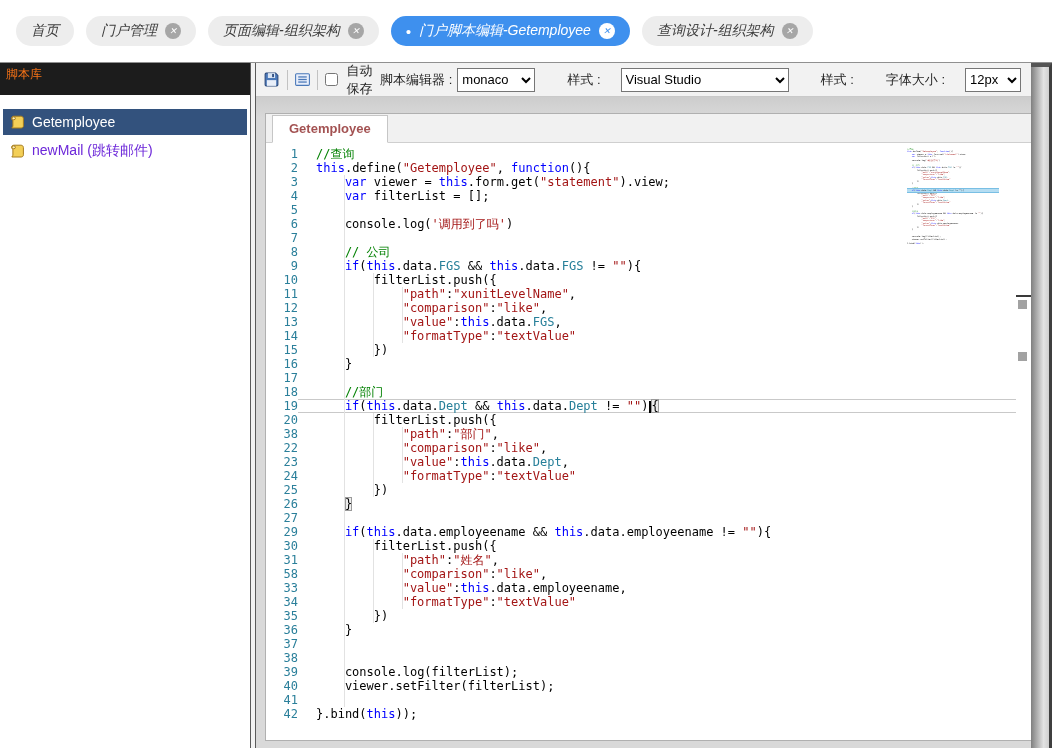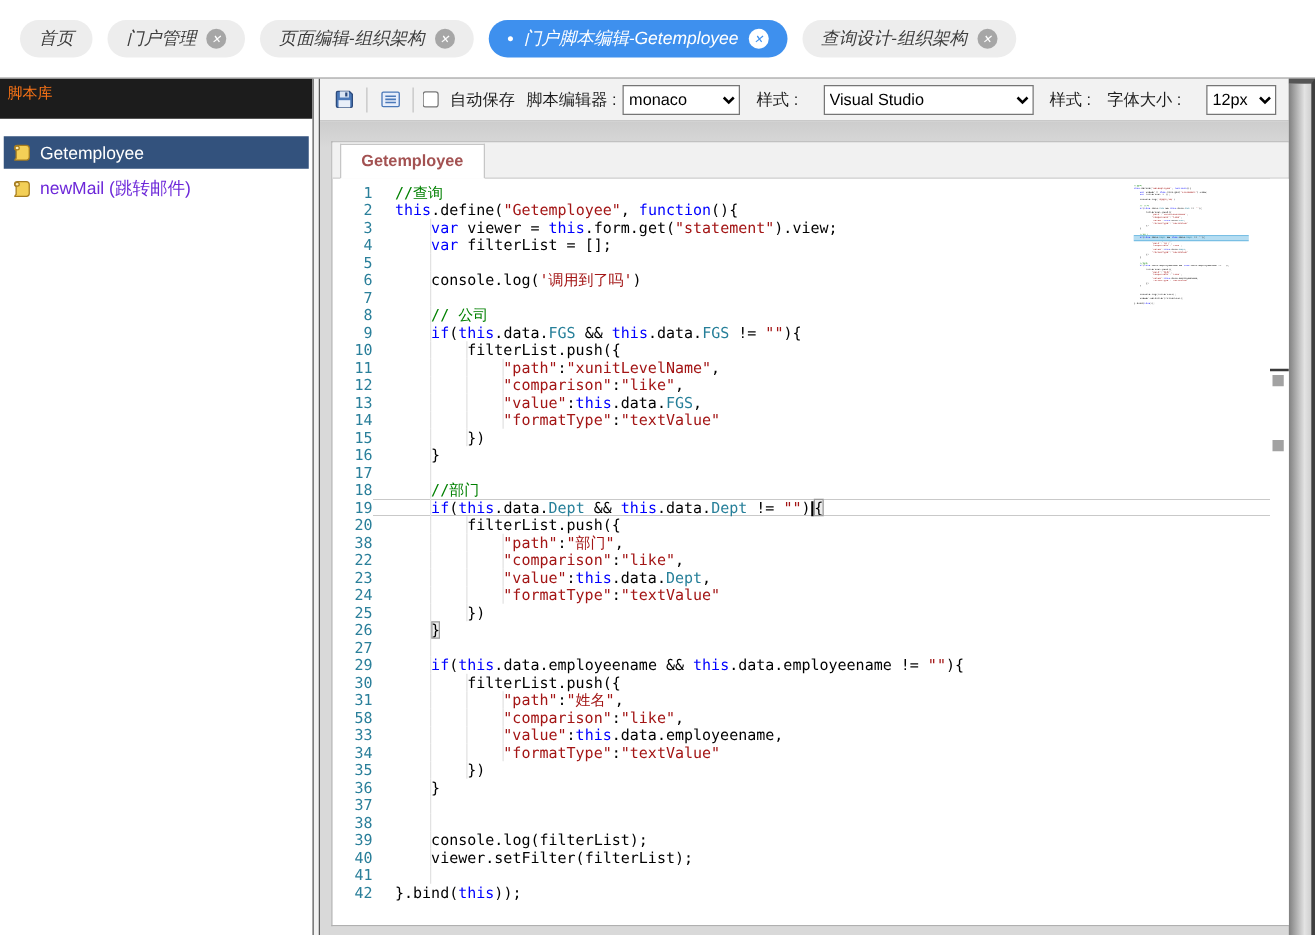--- a/index.html
+++ b/index.html
@@ -34,23 +34,23 @@
   
   .content { flex:1; min-width:0; display:flex; flex-direction:column;
              background:linear-gradient(180deg,#b9b9b9 0%, #d9d9d9 55px, #d9d9d9 100%); }
   .toolbar { height:34px; flex:none; background:#f2f2f2; border-bottom:1px solid #c9c9c9;
              display:flex; align-items:center; padding:0 10px 0 6px; font-size:13px; color:#1f1f1f; }
   .tool-btn { width:26px; height:26px; display:flex; align-items:center; justify-content:center; cursor:pointer; }
   .tsep { width:1px; height:20px; background:#c2c2c2; margin:0 5px; }
   .chk-group { display:flex; align-items:center; gap:9px; margin-left:2px; }
   .tb-group { display:flex; align-items:center; gap:5px; white-space:nowrap; }
   .g1 { margin-left:auto; }
-  .g2,.g3,.g4 { margin-left:13px;gap:20px; }
+  .g2,.g3,.g4 { margin-left:32px;gap:20px; }
   select { height:24px; font-size:13px; font-family:inherit; border:1px solid #767676; background:#fff; }
-  .sel-editor { width:94px; } .sel-style { width:168px; } .sel-font { width:56px; }
+  .sel-editor { width:78px; } .sel-style { width:168px; } .sel-font { width:56px; }
 
   
   .editor-wrap { flex:1; min-height:0; padding:16px 0 7px 9px; }
   .panel { height:100%; background:#fff; border:1px solid #b0b0b0; border-right:none;
            display:flex; flex-direction:column; }
   .etabs { height:29px; flex:none; background:#f1f1f1; border-bottom:1px solid #cfcfcf;
            display:flex; align-items:flex-end; padding-left:6px; }
   .etab { background:#fff; border:1px solid #c6c6c6; border-bottom:1px solid #fff; margin-bottom:-1px;
           padding:5px 16px 6px; font-weight:bold; font-size:13px; color:var(--etab); cursor:pointer; }
   .ebody { flex:1; min-height:0; display:flex; position:relative; }

